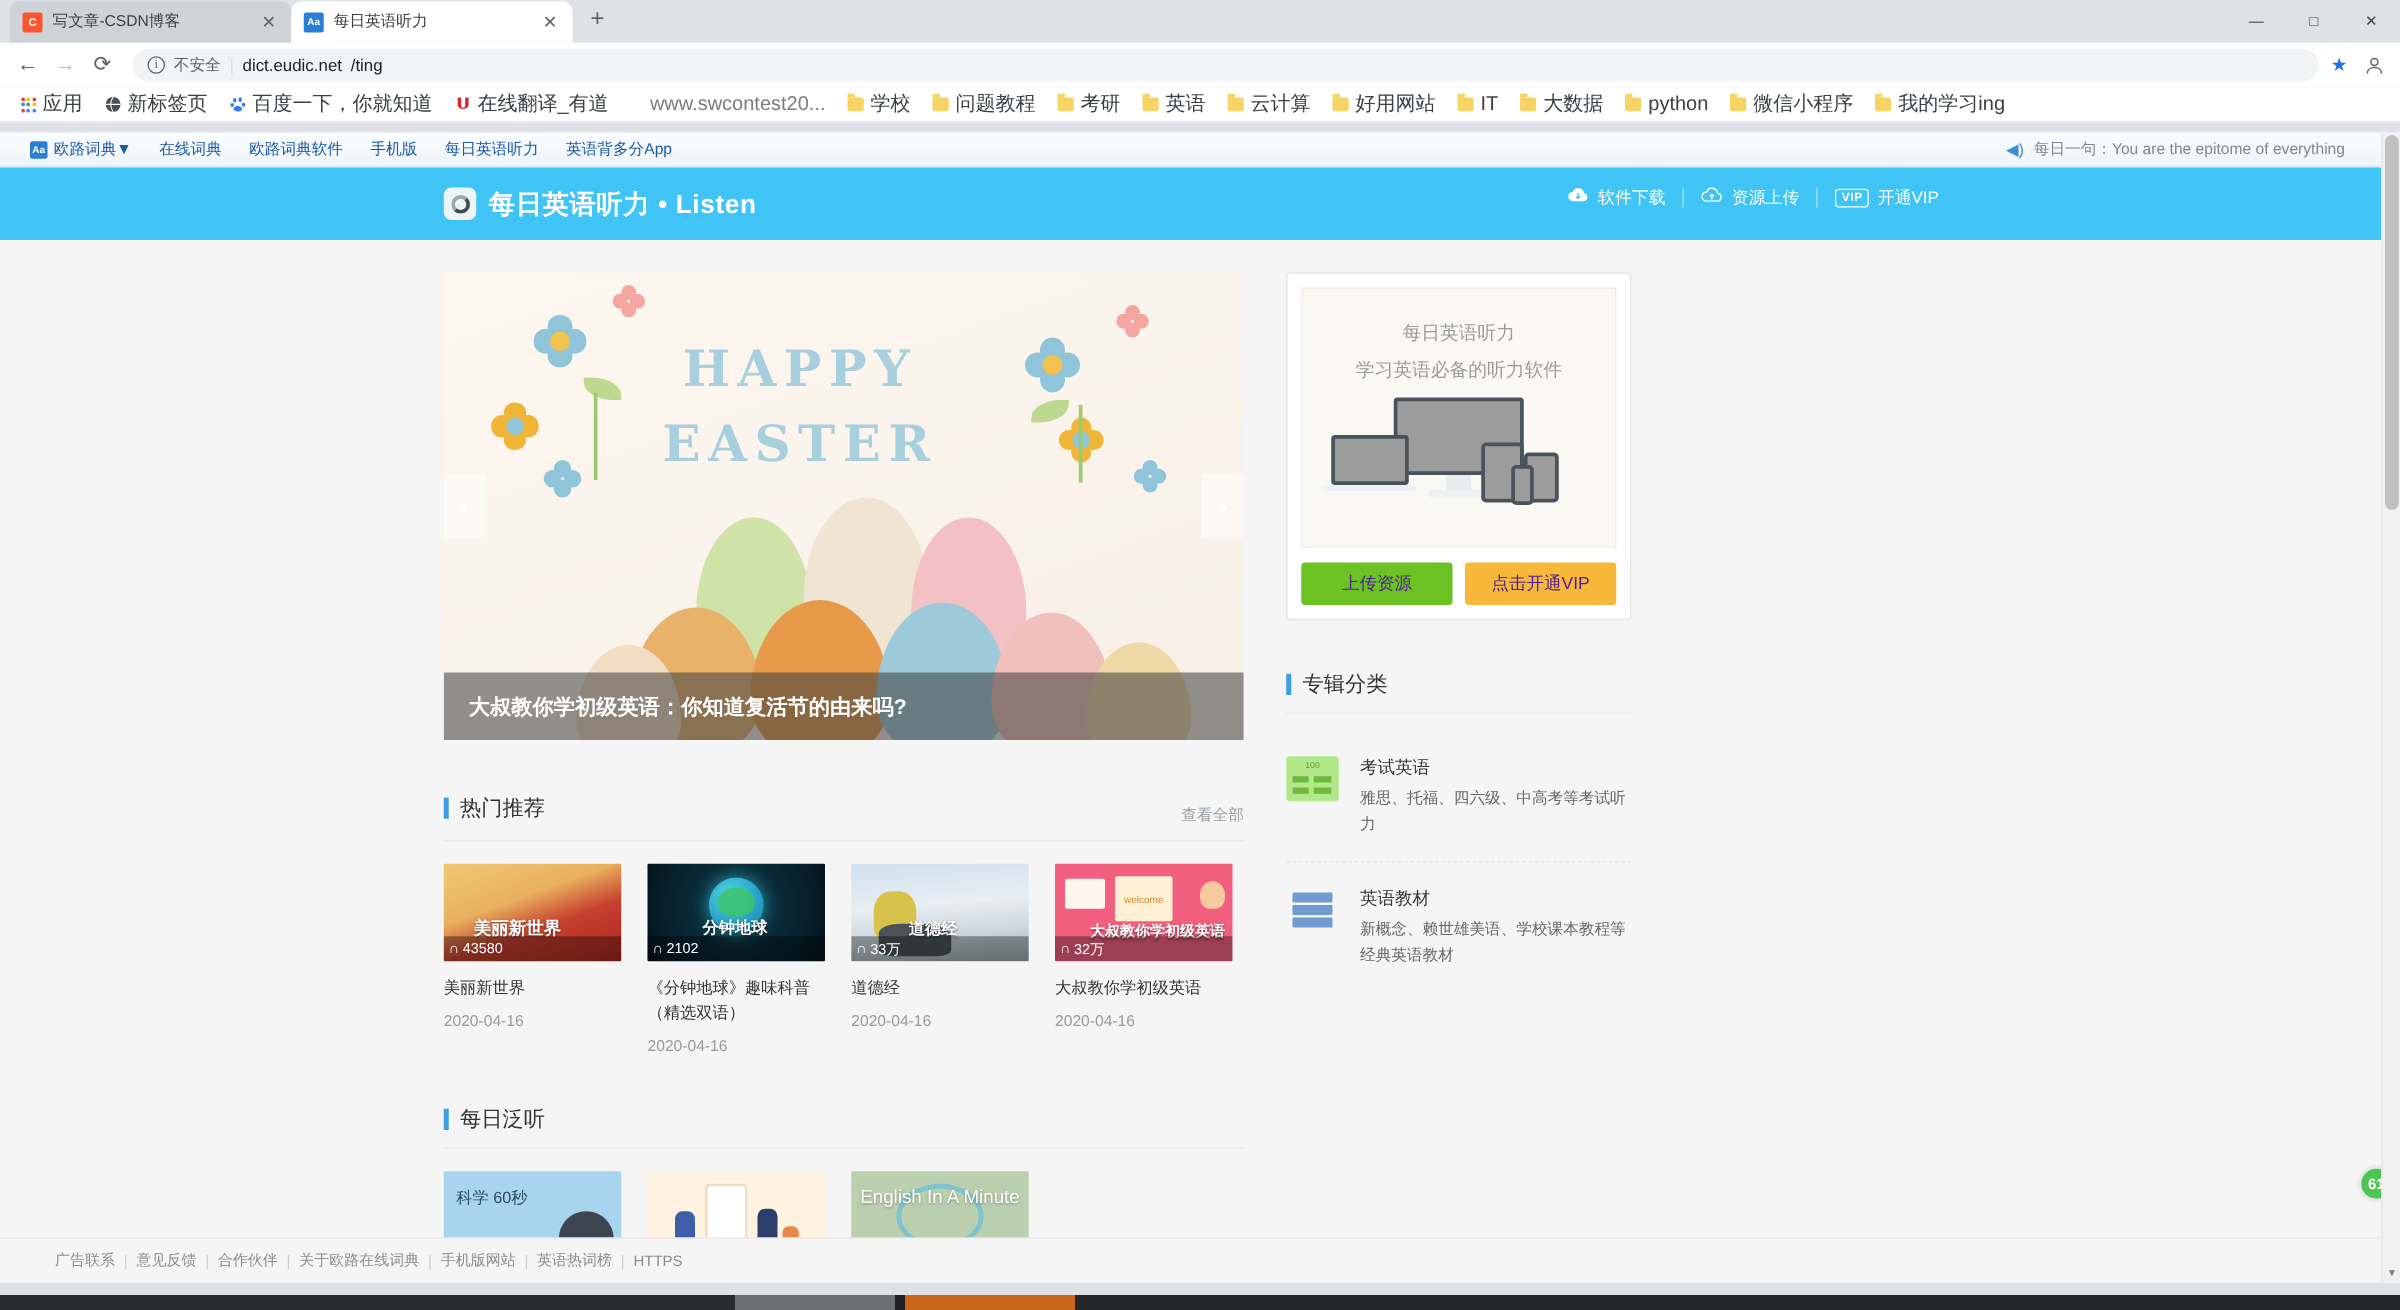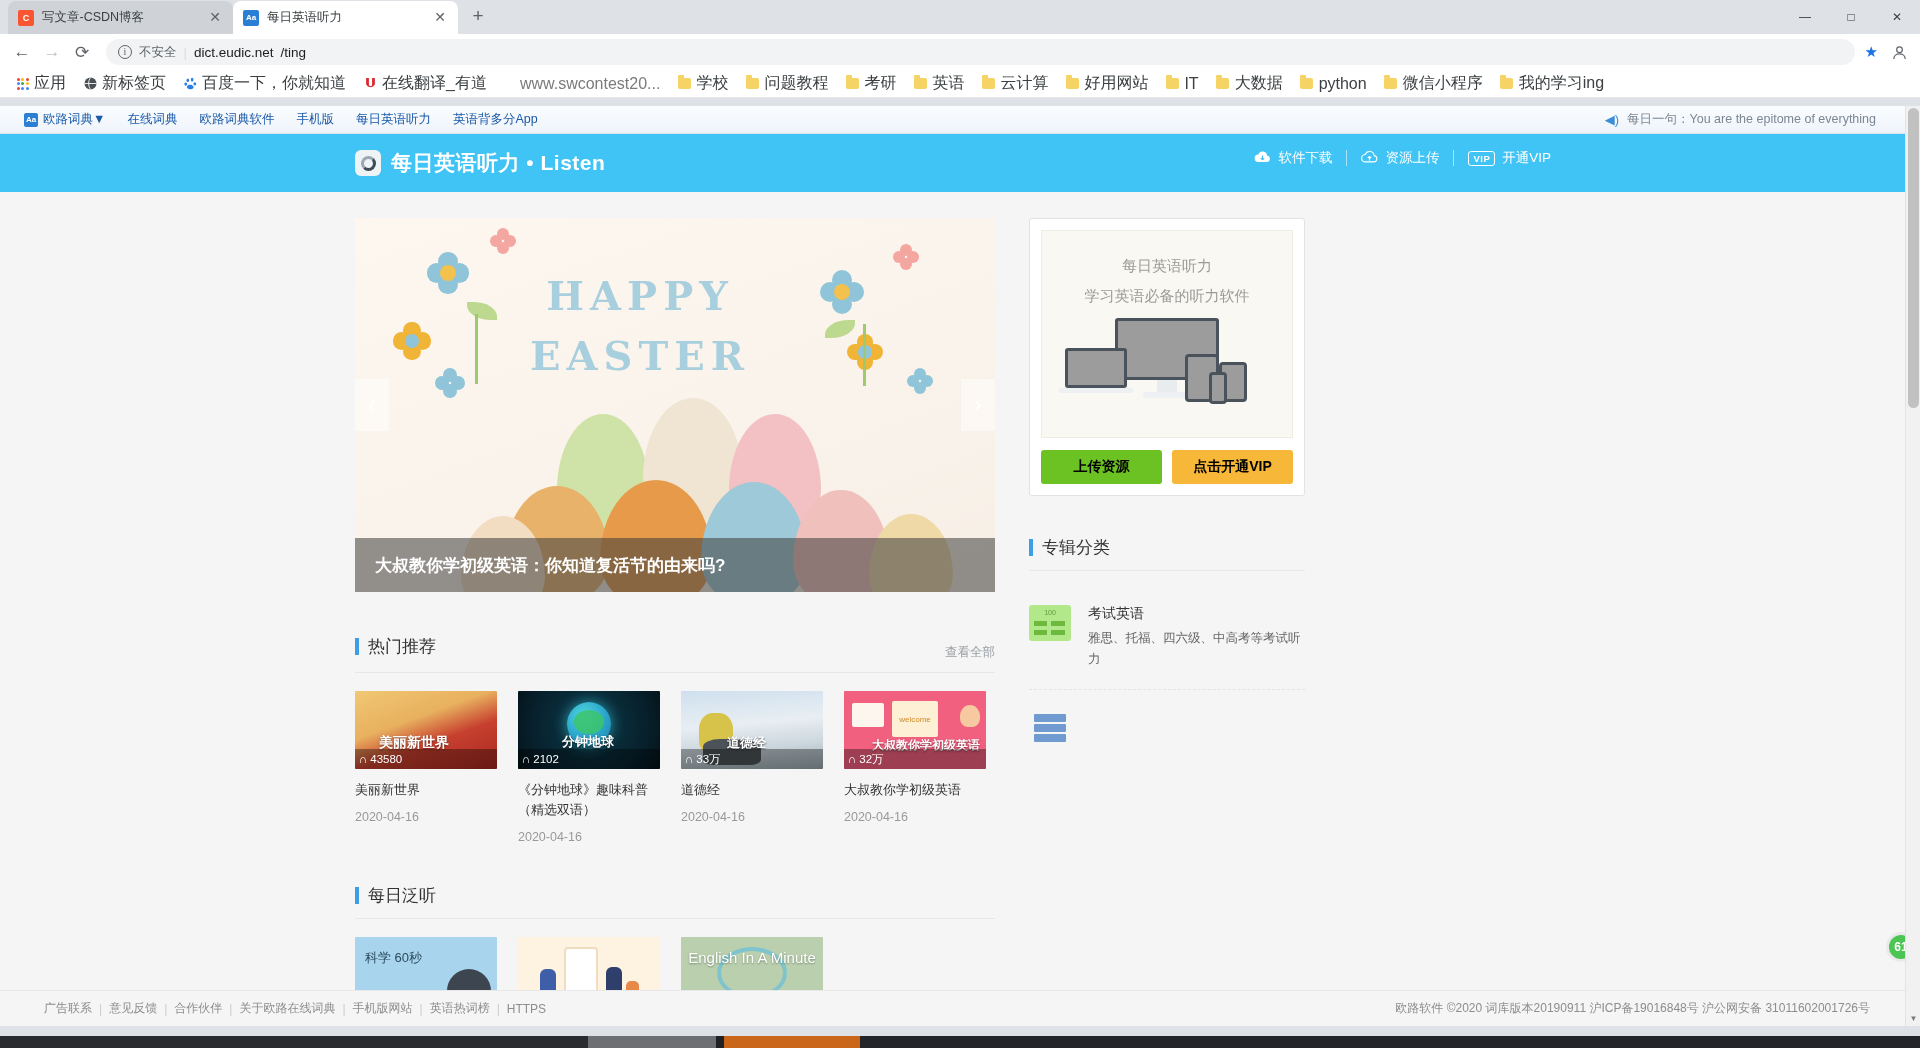--- a/index.html
+++ b/index.html
@@ -170,23 +170,23 @@
            padding: 11px; }
   .promo-img { background: #faf8f3; border: 1px solid #efece4; height: 208px;
                display: flex; flex-direction: column; align-items: center;
                padding-top: 26px; }
   .promo-l1 { color: #9b9b9b; font-size: 15px; }
   .promo-l2 { color: #9b9b9b; font-size: 15px; margin-top: 11px; }
   .devices { position: relative; width: 220px; height: 110px; margin-top: 8px; }
   .dev { position: absolute; background: #9c9c9c; border: 3px solid #4a525c;
          border-radius: 3px; }
   .btn-row { display: flex; gap: 10px; margin-top: 12px; }
-  .btn { flex: 1 1 0; height: 34px; border-radius: 3px; color: #000000;
+  .btn { flex: 1 1 0; height: 34px; border-radius: 3px; color: #4c1d95;
          font-size: 14px; display: flex; align-items: center;
-         justify-content: center; font-weight: bold; }
+         justify-content: center; }
   .btn-green { background: #6cc123; }
   .btn-orange { background: #f7b739; }
   .btn-blue { background: #22b0ef; width: 100%; margin-top: 10px; }
 
   .cat-list { margin-top: 14px; }
   .cat-item { display: flex; gap: 17px; padding: 20px 0;
               border-bottom: 1px dashed #e4e4e4; }
   .cat-item:last-child { border-bottom: none; }
   .cat-ico { width: 42px; height: 36px; flex: 0 0 42px; border-radius: 3px;
              position: relative; }
@@ -671,20 +671,24 @@
                 <div class="cat-desc">雅思、托福、四六级、中高考等考试听力</div>
               </span>
             </div>
 
 
             <div class="cat-item">
               <span class="cat-ico" style="background:transparent">
                 <span style="position:absolute;left:5px;top:4px;width:32px;height:8px;background:#6f9bd1;border-radius:1px"></span>
                 <span style="position:absolute;left:5px;top:14px;width:32px;height:8px;background:#6f9bd1;border-radius:1px"></span>
                 <span style="position:absolute;left:5px;top:24px;width:32px;height:8px;background:#6f9bd1;border-radius:1px"></span>
+              </span>
+              <span>
+                <span class="cat-name">英语教材</span>
+                <div class="cat-desc">新概念、赖世雄美语、学校课本教程等经典英语教材</div>
               </span>
             </div>
 
           </div>
         </div>
 
       </div>
     </div>
 
     <div class="footer">
@@ -696,21 +700,20 @@
         <span>合作伙伴</span>
           <span class="sep">|</span>
         <span>关于欧路在线词典</span>
           <span class="sep">|</span>
         <span>手机版网站</span>
           <span class="sep">|</span>
         <span>英语热词榜</span>
           <span class="sep">|</span>
         <span>HTTPS</span>
       </div>
-      <div class="copy">欧路软件 ©2020 词库版本20190911 沪ICP备19016848号 沪公网安备 31011602001726号</div>
     </div>
 
     <div class="floatbtn">61</div>
   </div>
 
   <div class="scrollbar">
     <div class="scroll-up">▲</div>
     <div class="scroll-thumb"></div>
     <div class="scroll-down">▼</div>
   </div>

